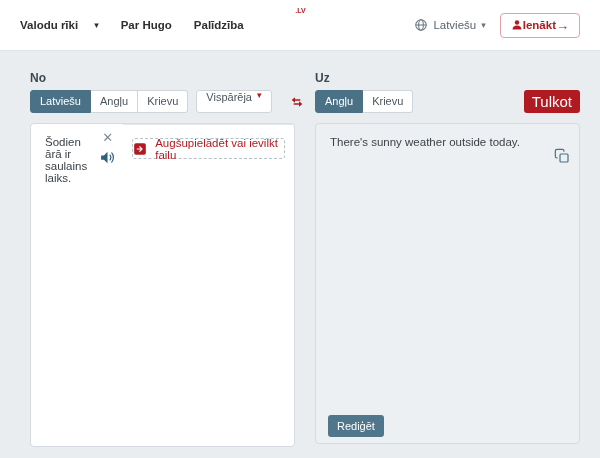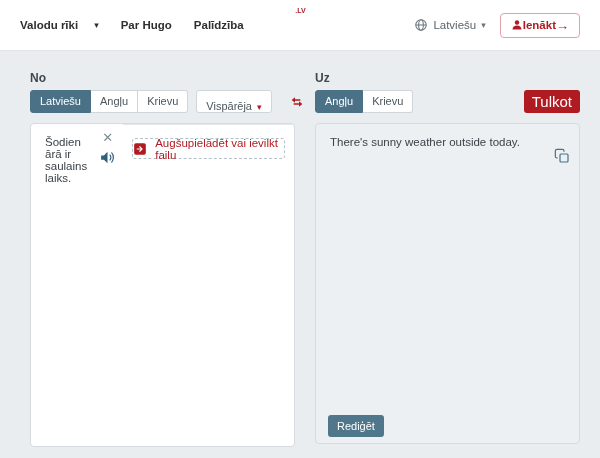--- a/index.html
+++ b/index.html
@@ -43,21 +43,21 @@
   .tabs { display:flex; height:23px; }
   .tab {
     padding:0 9px; height:23px; line-height:21px; background:#fff;
     border:1px solid #cfd6db; border-left:none; font-size:11px; color:#4b565e;
     cursor:pointer; white-space:nowrap;
   }
   .tab:first-child { border-left:1px solid #cfd6db; border-radius:3px 0 0 3px; }
   .tab:last-child { border-radius:0 3px 3px 0; }
   .tab.selected { background:#4a7186; border-color:#4a7186; color:#fff; }
   .domain-btn {
-    margin-left:8px; height:23px; display:flex; align-items:flex-end; gap:5px;
+    margin-left:8px; height:23px; display:flex; align-items:flex-start; gap:5px;
     padding:0 9px; background:#fff; border:1px solid #cfd6db; border-radius:3px;
     font-size:11px; color:#4b565e; cursor:pointer;
   }
   .swap-btn { margin-left:auto; transform:translateX(10px); cursor:pointer; display:flex; }
   .translate-btn {
     margin-left:auto; height:23px; background:#b01b22; border:none; border-radius:3px;
     color:#fff; font-size:15px; padding:0 8px; cursor:pointer;
     font-family:"Liberation Sans","DejaVu Sans",sans-serif;
   }
   

